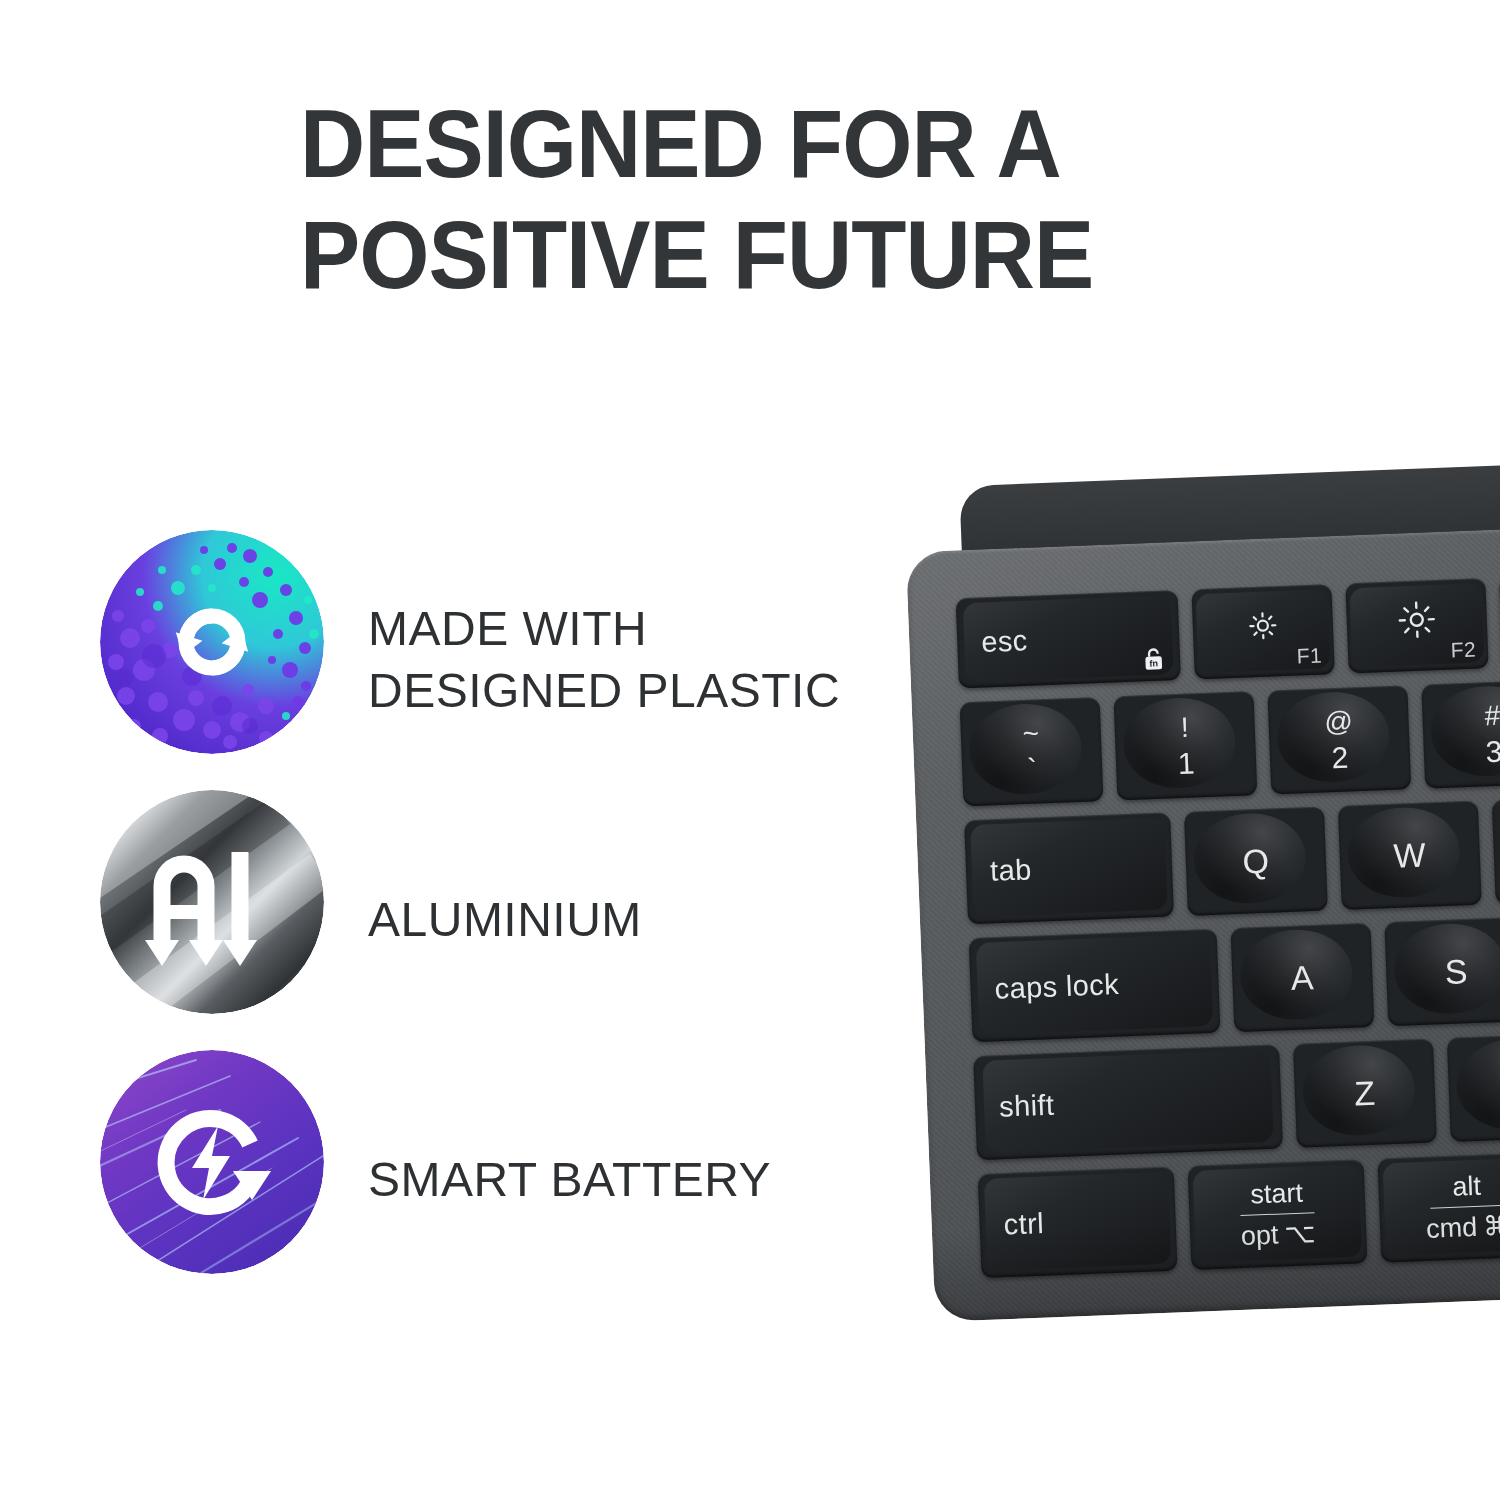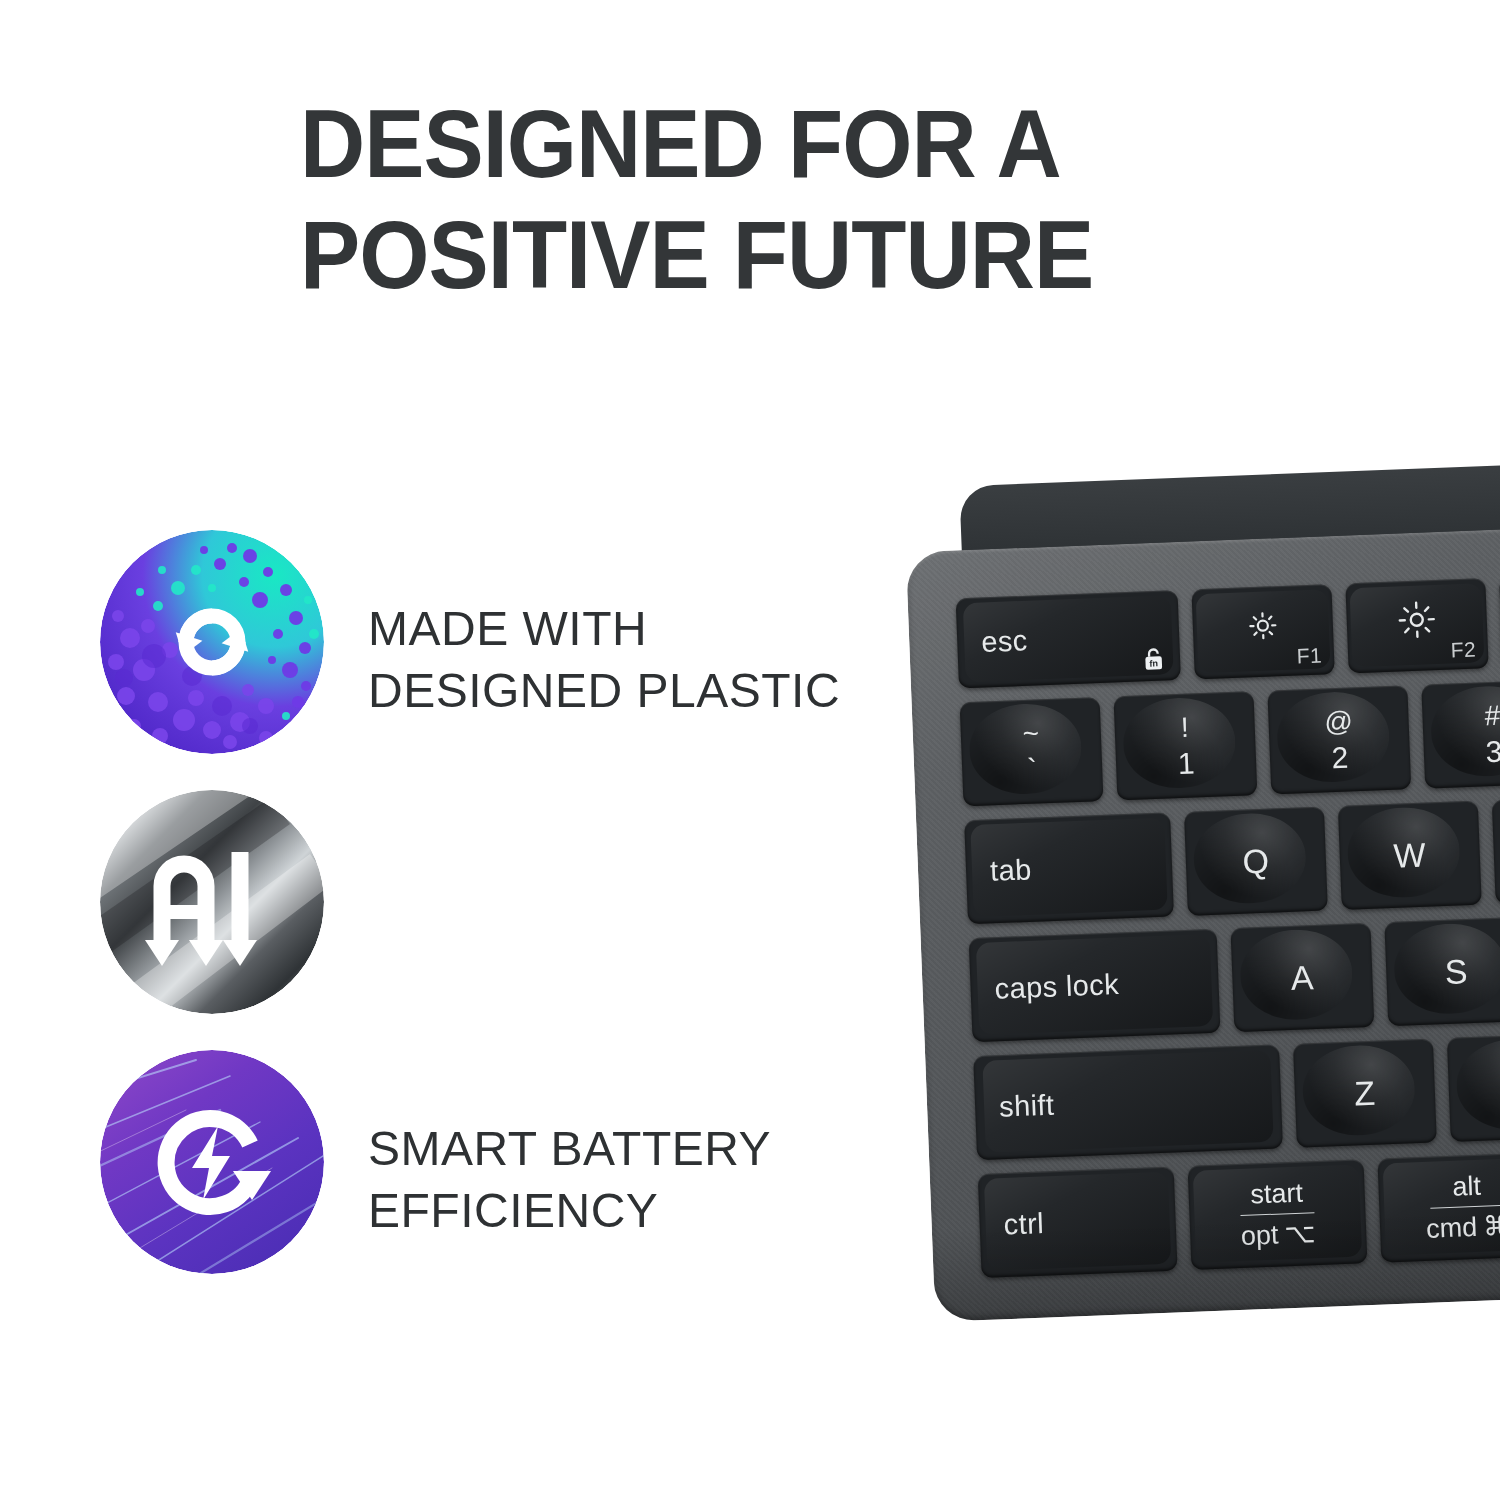--- a/index.html
+++ b/index.html
@@ -299,20 +299,21 @@
             <path d="M62 122 L106 122" stroke-width="14"></path>
             <path d="M140 62 L140 152"></path>
           </g>
           <path d="M62 176 l-17 -26 l34 0 z" fill="#ffffff"></path>
           <path d="M106 176 l-17 -26 l34 0 z" fill="#ffffff"></path>
           <path d="M140 176 l-17 -26 l34 0 z" fill="#ffffff"></path>
         </g>
       </svg>
     </div>
     <div class="feature-label">
+      <span class="l">ALUMINIUM</span>
     </div>
   </div>
 
   <div class="feature">
     <div class="badge">
       <svg viewBox="0 0 224 224" xmlns="http://www.w3.org/2000/svg">
         <defs>
           <linearGradient id="g3" x1="12%" y1="0%" x2="88%" y2="100%">
             <stop offset="0%" stop-color="#8a46c8"></stop>
             <stop offset="30%" stop-color="#7038c4"></stop>
@@ -346,21 +347,20 @@
             <path d="M150 94 A44 44 0 1 0 152 126"></path>
           </g>
           <path d="M152 150 l-19 -29 l38 0 z" fill="#ffffff"></path>
 
           <path d="M118 76 L92 118 L109 118 L103 150 L130 106 L112 106 Z" fill="#ffffff"></path>
         </g>
       </svg>
     </div>
     <div class="feature-label">
       <span class="l">SMART BATTERY</span>
-      <span class="l">EFFICIENCY</span>
     </div>
   </div>
 </div>
 
 <div id="keyboard-scene">
   <div id="kb-rotor">
     <div id="kb-rear"></div>
     <div id="kb-body">
 
       <div class="kb-row" style="left:48px; top:48px; gap:14px;">

